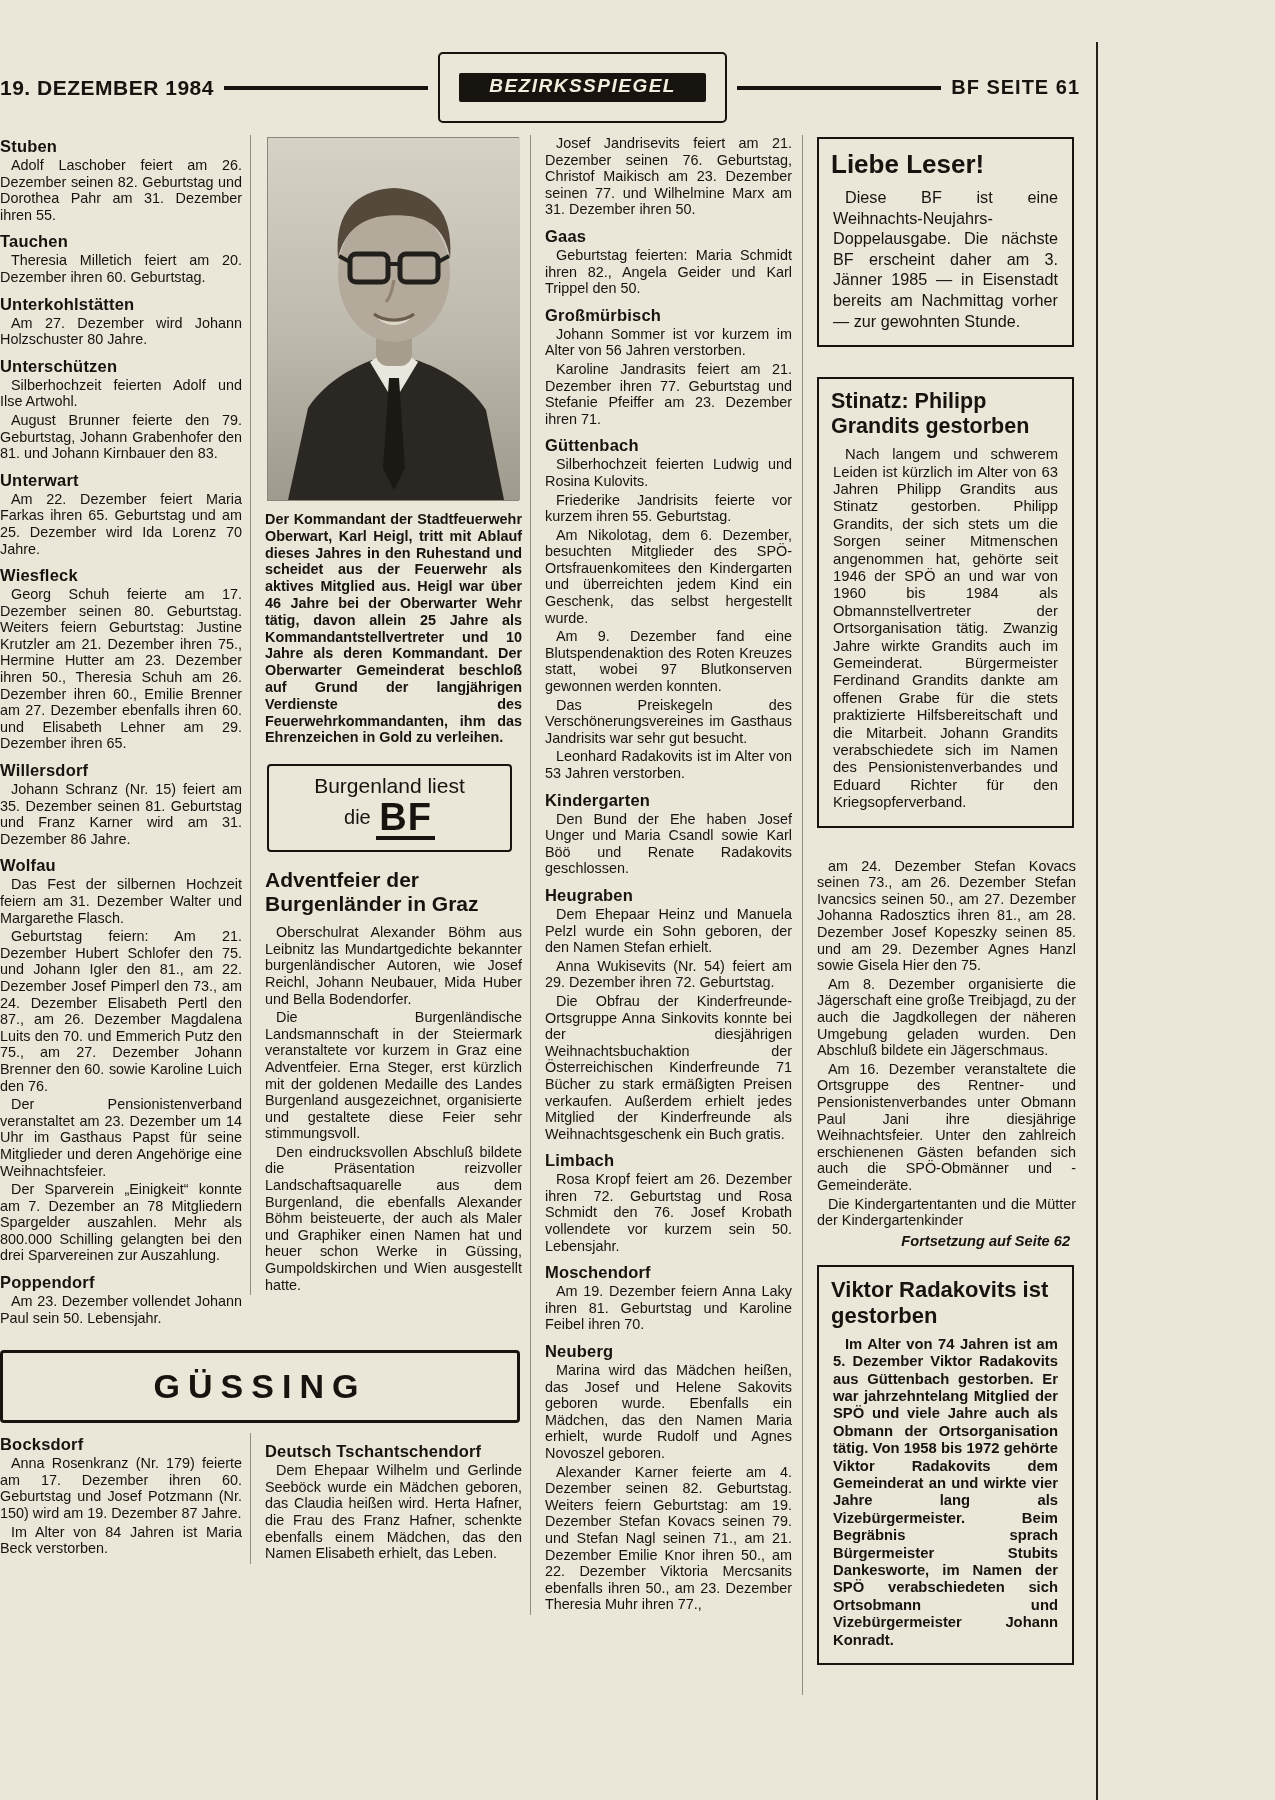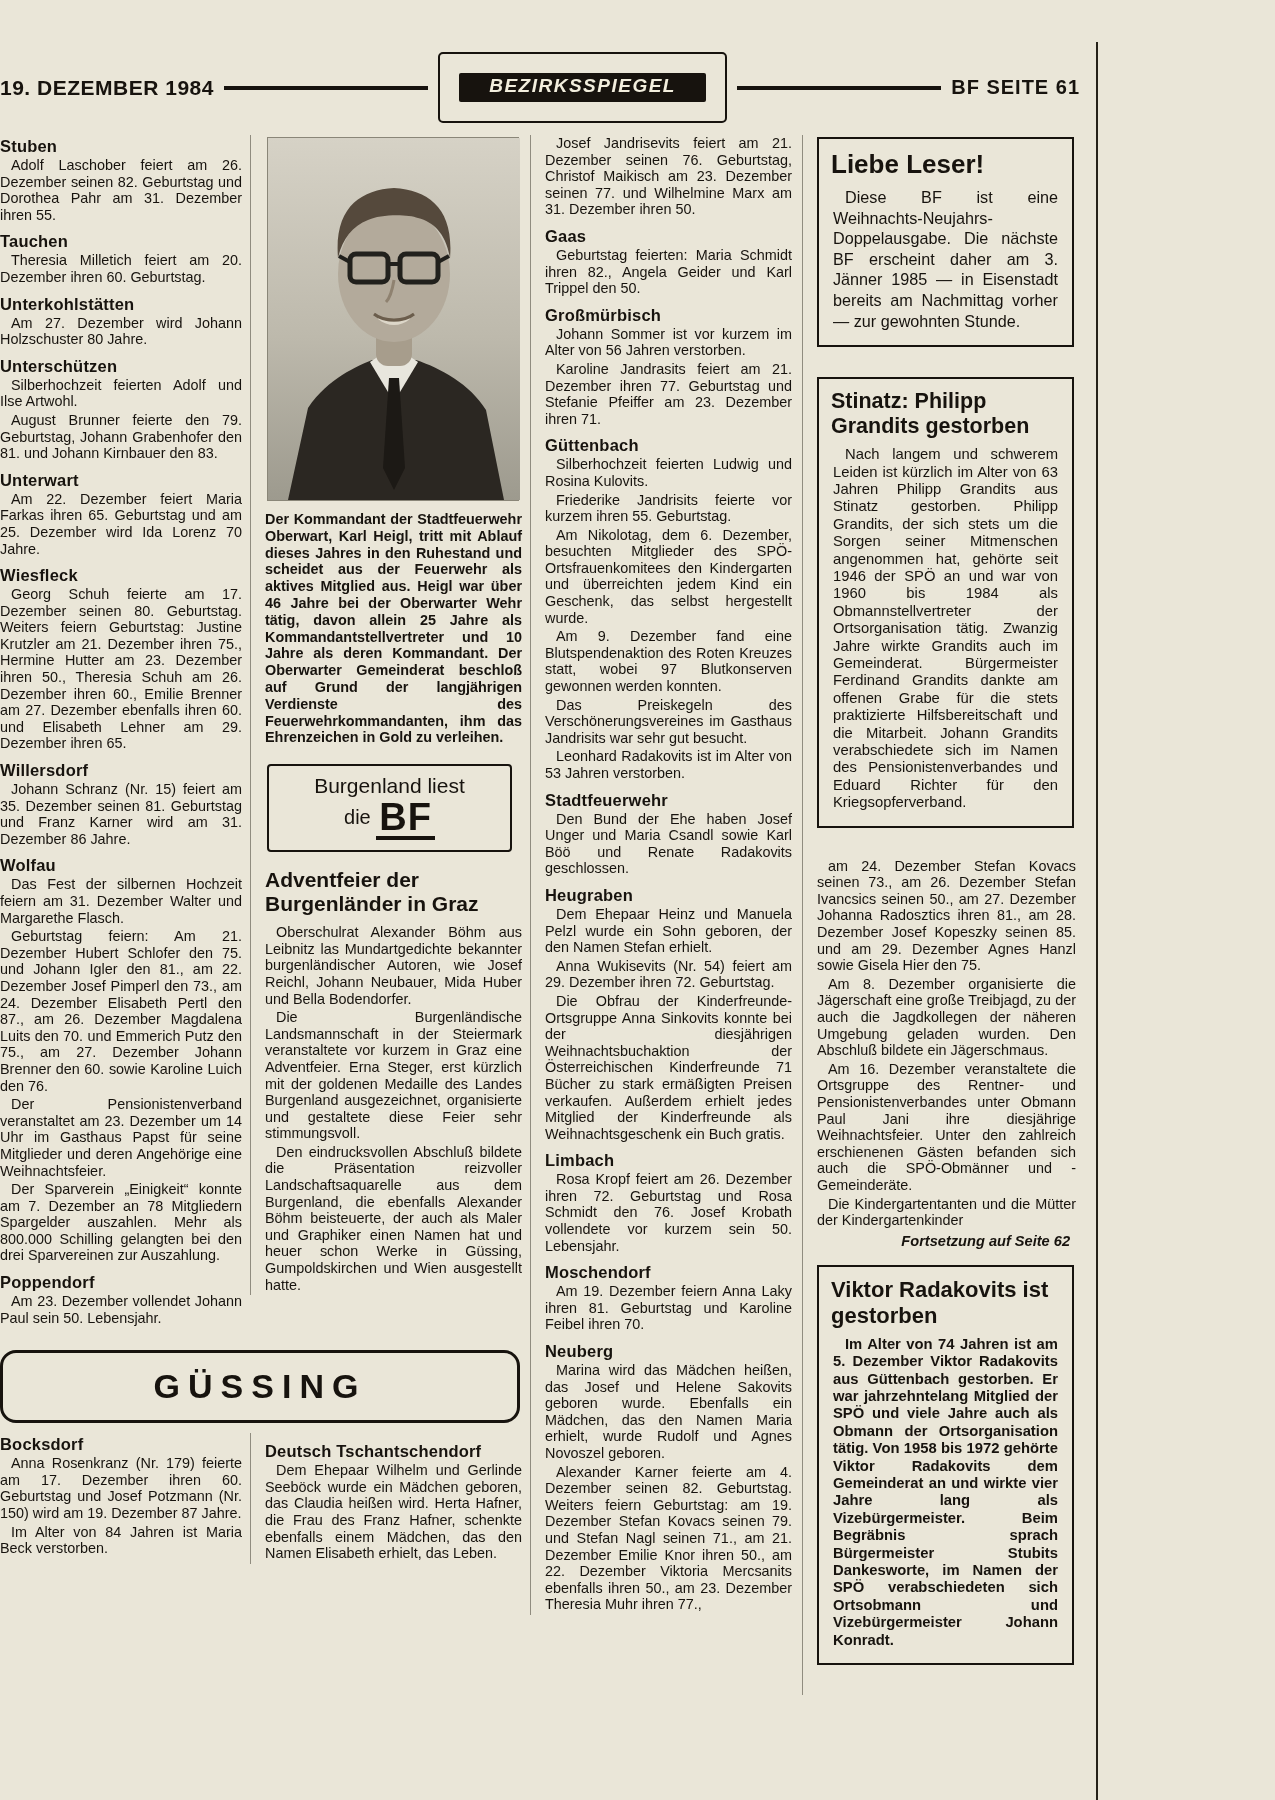--- a/index.html
+++ b/index.html
@@ -45,21 +45,21 @@
   
   .bfbox{ border:2px solid var(--ink); border-radius:4px; text-align:center; margin:18px 10px 16px 2px; padding:8px 6px 10px; }
   .bf1{ font-size:21px; }
   .bf2{ font-size:20px; margin-top:0; }
   .bflogo{ font-size:38px; font-weight:bold; letter-spacing:1px; border-bottom:4px solid var(--ink);
     padding:0 3px; line-height:1; display:inline-block; vertical-align:-6px; }
 
   .advent-title{ font-size:21px; line-height:24px; margin:6px 0 8px; font-weight:bold; }
 
   
-  .guessing-banner{ border:3px solid var(--ink); border-radius:16px; margin:22px 10px 10px 0; text-align:center; padding:14px 0; }
+  .guessing-banner{ border:3px solid var(--ink); border-radius:4px; margin:22px 10px 10px 0; text-align:center; padding:14px 0; }
   .guessing-banner span{ font-size:34px; font-weight:bold; letter-spacing:8px; }
 
   
   .box{ border:2px solid var(--ink); padding:10px 12px 12px; margin:0 2px 30px 0; }
   .box h2{ margin:0 0 7px; font-weight:bold; }
   .box p{ margin:2px; text-align:justify; text-indent:12px; hyphens:auto; -webkit-hyphens:auto; }
   .liebe h2{ font-size:26px; }
   .liebe p{ font-size:16.2px; line-height:20.6px; }
   .stinatz h2{ font-size:21.5px; line-height:25px; }
   .stinatz p{ font-size:14.8px; line-height:17.4px; }
@@ -183,21 +183,21 @@
         <h3 class="town">Großmürbisch</h3>
         <p>Johann Sommer ist vor kurzem im Alter von 56 Jahren verstorben.</p>
         <p>Karoline Jandrasits feiert am 21. Dezember ihren 77. Geburtstag und Stefanie Pfeiffer am 23. Dezember ihren 71.</p>
         <h3 class="town">Güttenbach</h3>
         <p>Silberhochzeit feierten Ludwig und Rosina Kulovits.</p>
         <p>Friederike Jandrisits feierte vor kurzem ihren 55. Geburtstag.</p>
         <p>Am Nikolotag, dem 6. Dezember, besuchten Mitglieder des SPÖ-Ortsfrauenkomitees den Kindergarten und überreichten jedem Kind ein Geschenk, das selbst hergestellt wurde.</p>
         <p>Am 9. Dezember fand eine Blutspendenaktion des Roten Kreuzes statt, wobei 97 Blutkonserven gewonnen werden konnten.</p>
         <p>Das Preiskegeln des Verschönerungsvereines im Gasthaus Jandrisits war sehr gut besucht.</p>
         <p>Leonhard Radakovits ist im Alter von 53 Jahren verstorben.</p>
-        <h3 class="town">Stadtfeuerwehr</h3>
+        <h3 class="town">Kindergarten</h3>
         <p>Den Bund der Ehe haben Josef Unger und Maria Csandl sowie Karl Böö und Renate Radakovits geschlossen.</p>
         <h3 class="town">Heugraben</h3>
         <p>Dem Ehepaar Heinz und Manuela Pelzl wurde ein Sohn geboren, der den Namen Stefan erhielt.</p>
         <p>Anna Wukisevits (Nr. 54) feiert am 29. Dezember ihren 72. Geburtstag.</p>
         <p>Die Obfrau der Kinderfreunde-Ortsgruppe Anna Sinkovits konnte bei der diesjährigen Weihnachtsbuchaktion der Österreichischen Kinderfreunde 71 Bücher zu stark ermäßigten Preisen verkaufen. Außerdem erhielt jedes Mitglied der Kinderfreunde als Weihnachtsgeschenk ein Buch gratis.</p>
         <h3 class="town">Limbach</h3>
         <p>Rosa Kropf feiert am 26. Dezember ihren 72. Geburtstag und Rosa Schmidt den 76. Josef Krobath vollendete vor kurzem sein 50. Lebensjahr.</p>
         <h3 class="town">Moschendorf</h3>
         <p>Am 19. Dezember feiern Anna Laky ihren 81. Geburtstag und Karoline Feibel ihren 70.</p>
         <h3 class="town">Neuberg</h3>

